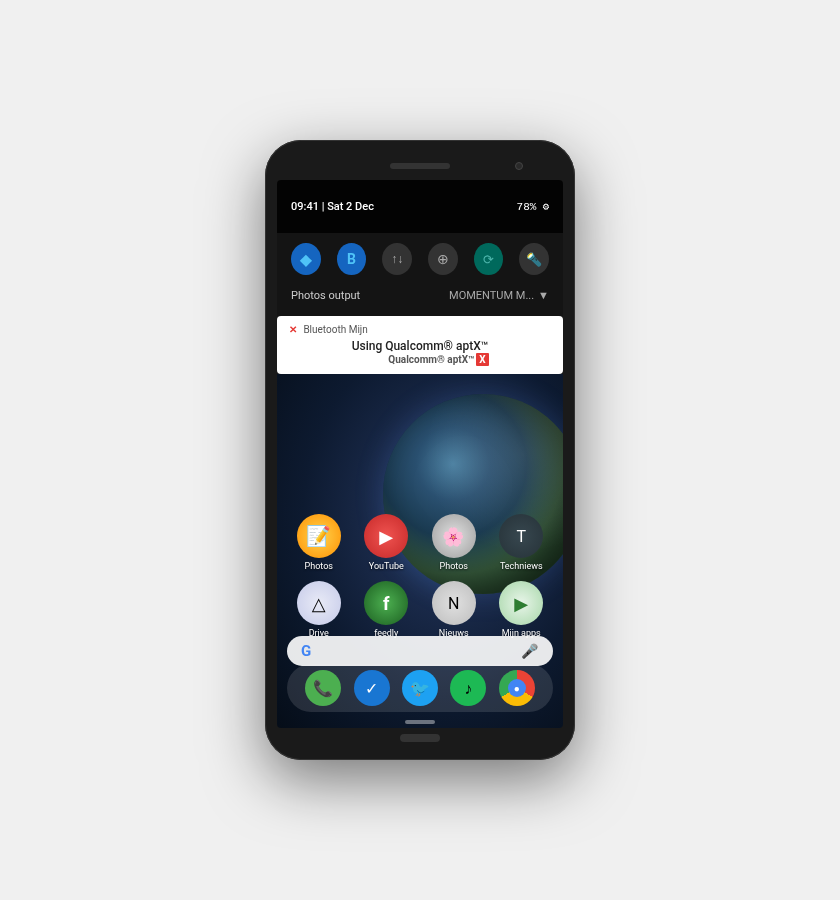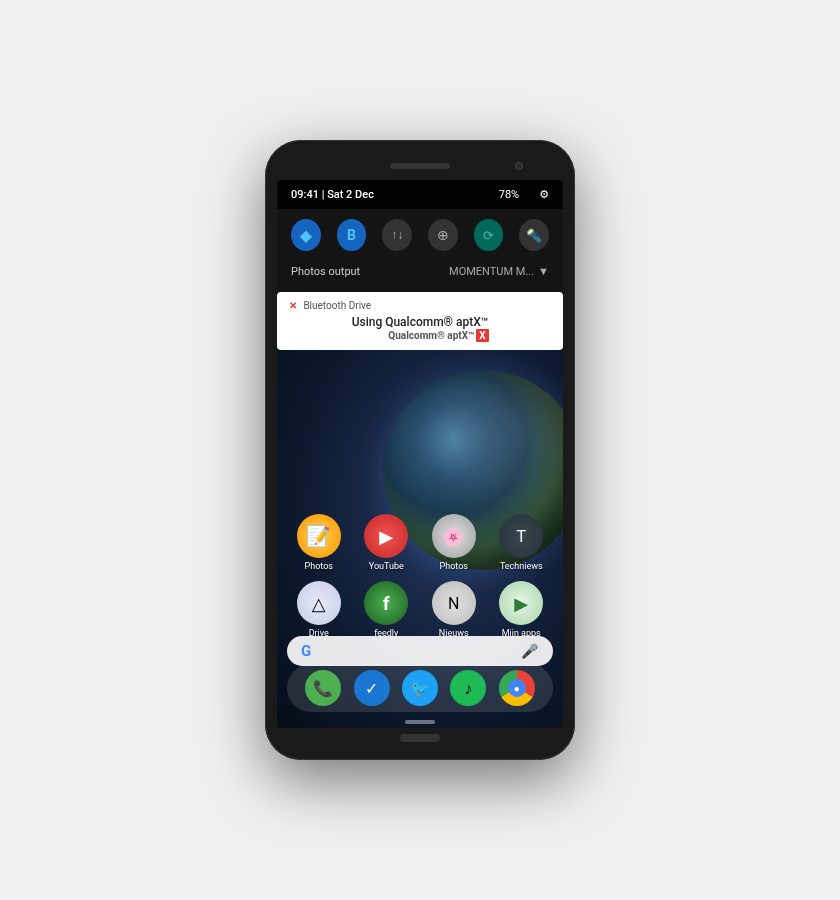--- a/index.html
+++ b/index.html
@@ -60,33 +60,34 @@
       overflow: hidden;
       position: relative;
       display: flex;
       flex-direction: column;
     }
 
     
     .status-bar {
       background: rgba(0,0,0,0.85);
       color: #fff;
-      padding: 8px 14px;
+      padding: 20px 14px;
       display: flex;
       justify-content: space-between;
       align-items: center;
       font-size: 11px;
       flex-shrink: 0;
     }
 
     .status-left { font-weight: 500; }
     .status-right {
       display: flex;
       align-items: center;
-      gap: 20px;
+      gap: 6px;
+      font-family: Liberation Mono, monospace;
     }
 
     
     .quick-settings {
       background: rgba(20,20,20,0.95);
       padding: 10px 14px;
       flex-shrink: 0;
     }
 
     .quick-icons {
@@ -393,21 +394,21 @@
         <div class="audio-device">
           <span>MOMENTUM M...</span>
           <span>▼</span>
         </div>
       </div>
     </div>
 
     <div class="bt-card">
       <div class="bt-card-header">
         <span style="color:#e53935;font-weight:bold;">✕</span>
-        <span>Bluetooth Drive</span>
+        <span>Bluetooth Mijn</span>
       </div>
       <div class="bt-card-body">
         <span>Using Qualcomm® aptX™</span>
         <div class="aptx-logo">
           <span style="font-size:10px;color:#555;margin-left:37px;">Qualcomm® aptX™</span>
           <span class="aptx-box">X</span>
         </div>
       </div>
     </div>
 

